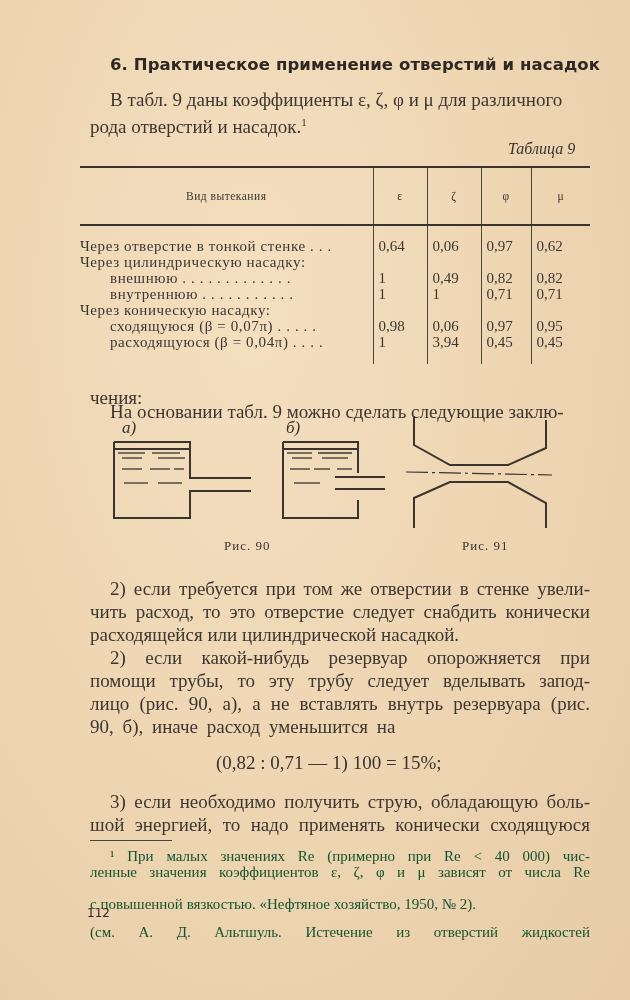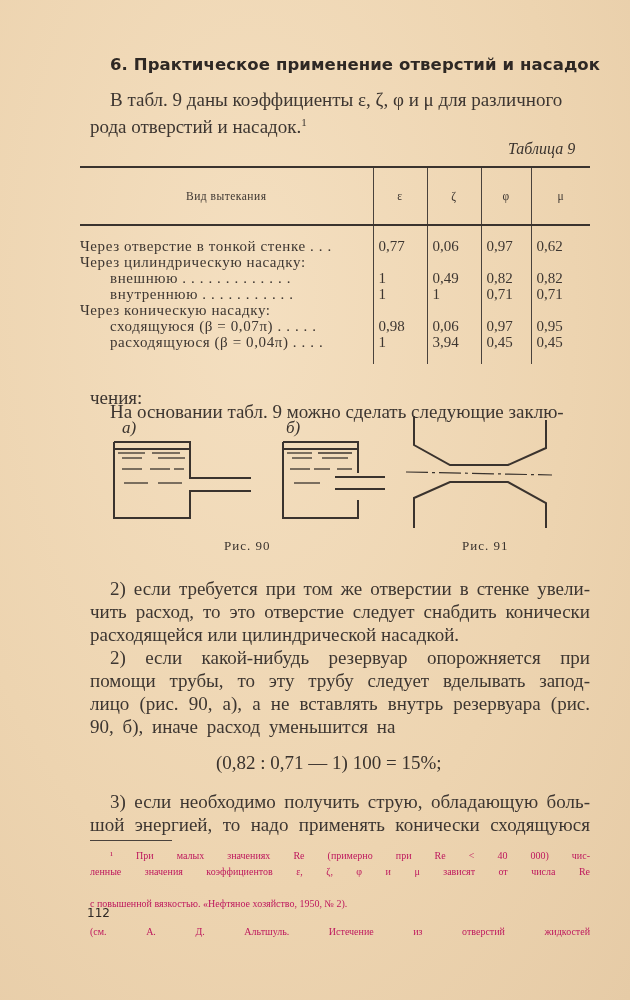--- a/index.html
+++ b/index.html
@@ -29,21 +29,21 @@
     border-top: 2px solid #3a332e; border-bottom: 2px solid #3a332e;
   }
   table.coef td { padding: 0 0 0 5px; height: 16px; line-height: 16px; vertical-align: top; }
   table.coef .vl { border-left: 1.5px solid #4a423c; }
   table.coef tr.first td { padding-top: 12px; margin-left: 16px; }
   table.coef tr.last td { padding-bottom: 14px; }
   .name { letter-spacing: 0.6px; }
   .indent { padding-left: 30px !important; }
   .caption { font-size: 13px; letter-spacing: 1px; }
   .eq { font-size: 19px; }
-  .foot { font-size: 10px; line-height: 16px; color: #be185d; }
+  .foot { font-size: 15px; line-height: 16px; color: #14532d; }
   .pagenum { font-family: "DejaVu Sans", sans-serif; font-weight: normal; font-size: 12px; color: #2e2824; }
   svg line, svg polyline, svg path { stroke: #3a332e; fill: none; }
 </style>
 </head>
 <body>
 
 <div class="page">
 
   <div class="abs heading">6. Практическое применение отверстий и насадок</div>
 
@@ -65,21 +65,21 @@
         <th>Вид вытекания</th>
         <th class="vl">ε</th>
         <th class="vl">ζ</th>
         <th class="vl">φ</th>
         <th class="vl">μ</th>
       </tr>
     </thead>
     <tbody>
       <tr class="first">
         <td class="name" style="padding-left:0">Через отверстие в тонкой стенке . . .</td>
-        <td class="vl">0,77</td>
+        <td class="vl">0,64</td>
         <td class="vl">0,06</td>
         <td class="vl">0,97</td>
         <td class="vl">0,62</td>
       </tr>
       <tr>
         <td class="name" style="padding-left:0">Через цилиндрическую насадку:</td>
         <td class="vl"></td>
         <td class="vl"></td>
         <td class="vl"></td>
         <td class="vl"></td>

